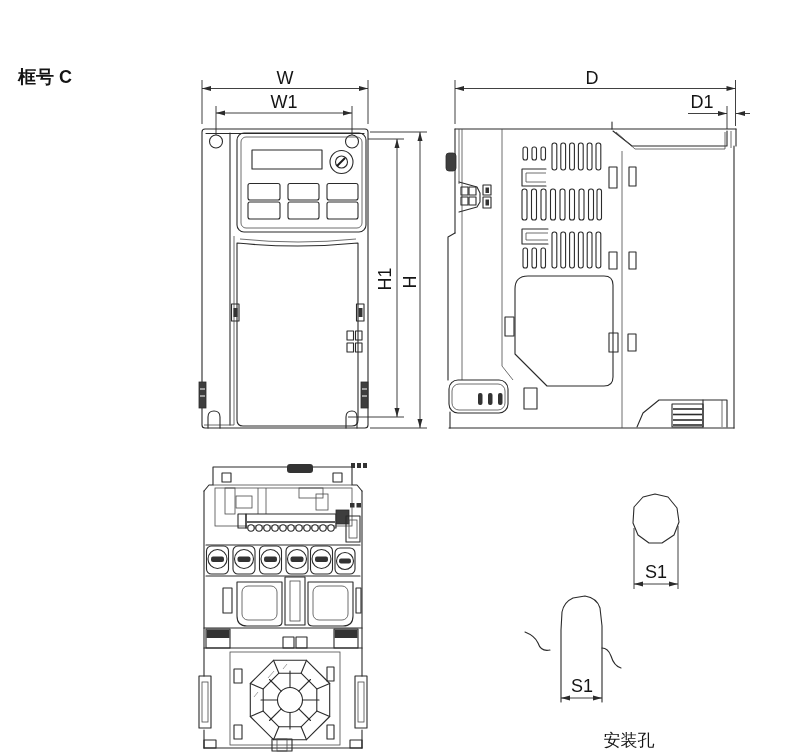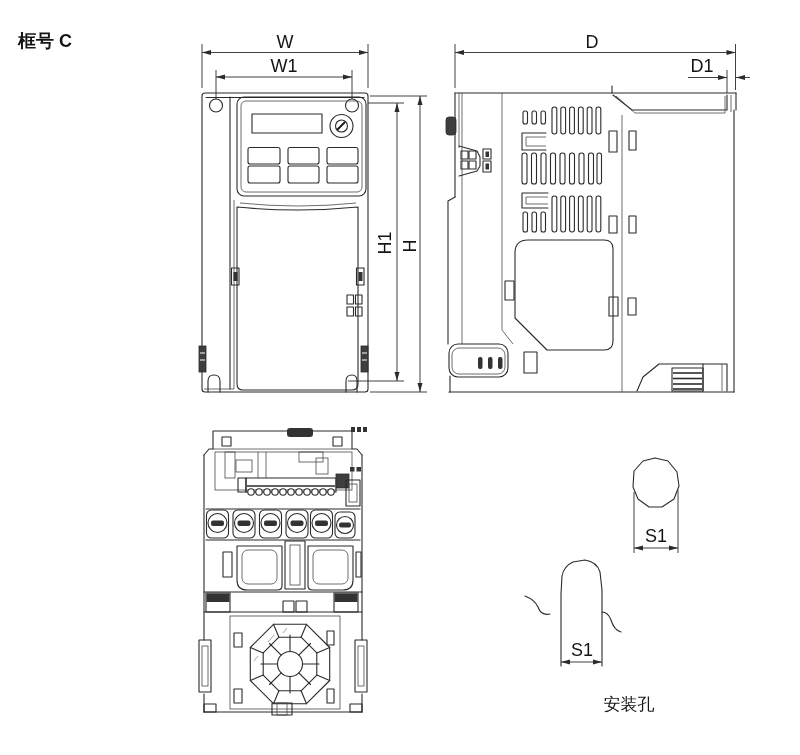--- a/index.html
+++ b/index.html
@@ -1,17 +1,17 @@
 <!DOCTYPE html>
 <html><head>
 <meta charset="utf-8">
 <style>
   html,body{margin:0;padding:0;background:#fff;}
   .canvas{position:relative;width:800px;height:720px;background:#fff;overflow:hidden;
-          font-family:"Liberation Sans",sans-serif;}
+          font-family:"Liberation Sans",sans-serif;margin-top:36px;}
   svg{position:absolute;left:0;top:0;}
   .ln{fill:none;stroke:#2b2b2b;stroke-width:1.1;stroke-linejoin:round;stroke-linecap:round;}
   .ln2{fill:none;stroke:#2b2b2b;stroke-width:1.6;stroke-linejoin:round;}
   .thin{fill:none;stroke:#4a4a4a;stroke-width:0.8;}
   .dim{fill:none;stroke:#2b2b2b;stroke-width:0.9;}
   .arr{fill:#2b2b2b;stroke:none;}
   .dk{fill:#333;stroke:none;}
   .dk2{fill:#3e3e3e;stroke:#2b2b2b;stroke-width:0.8;}
   .wfill{fill:#fff;stroke:#2b2b2b;stroke-width:1.1;}
   text.lbl{font-family:"Liberation Sans",sans-serif;font-size:18px;fill:#141414;}

